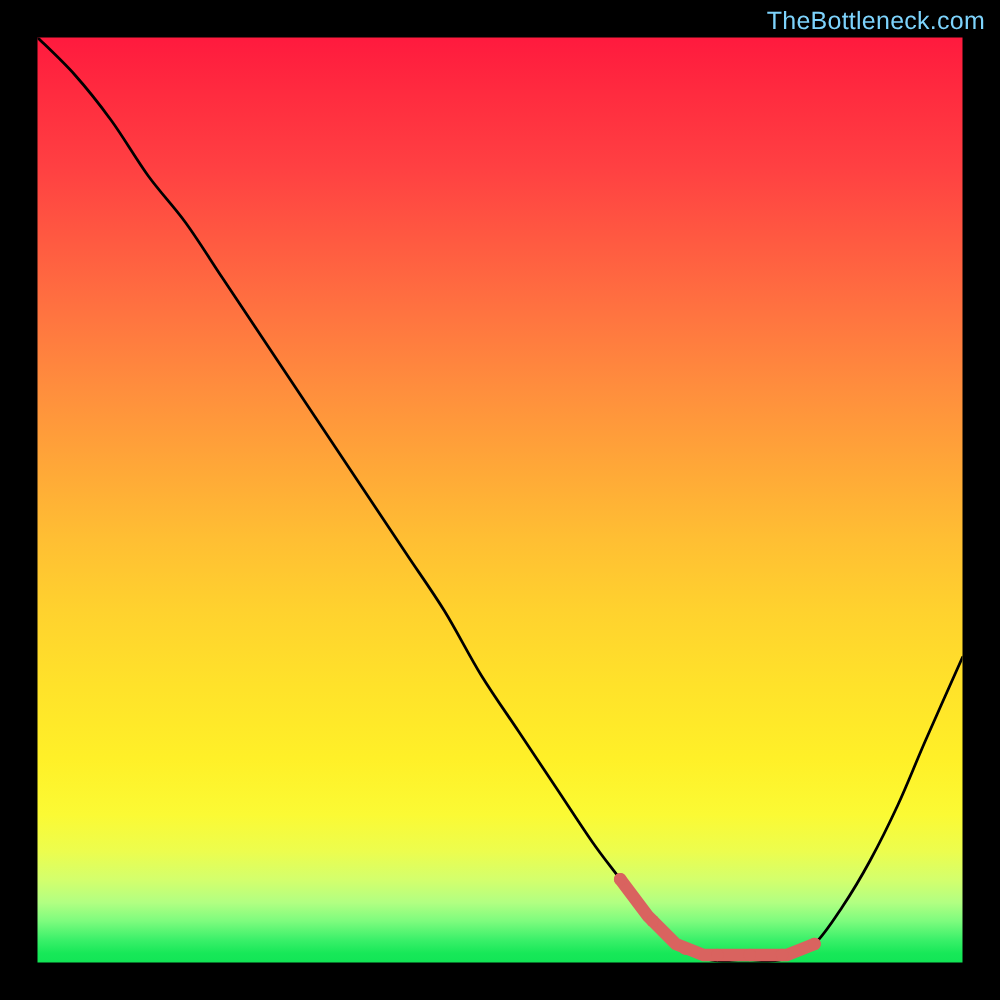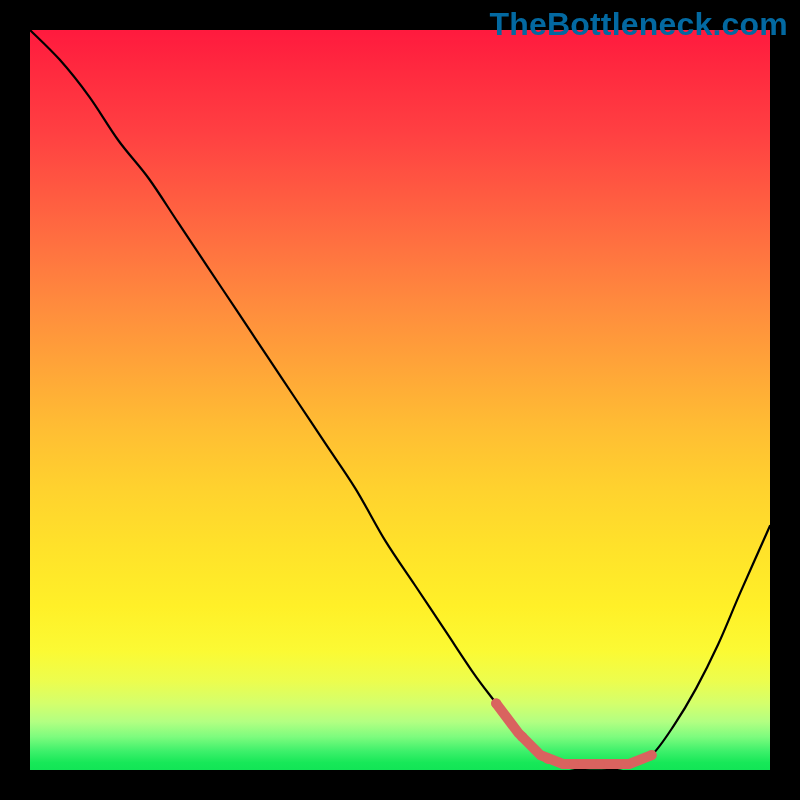--- a/index.html
+++ b/index.html
@@ -8,23 +8,23 @@
     position: relative;
     width: 800px;
     height: 800px;
     background: #000;
   }
   .watermark {
     position: absolute;
     top: 6px;
     right: 12px;
     font-family: Arial, Helvetica, sans-serif;
-    font-size: 32px;
-    font-weight: 700;
-    color: #0369a1;
+    font-size: 20px;
+    font-weight: 400;
+    color: #7dd3fc;
     letter-spacing: 0.2px;
     z-index: 5;
   }
   .plot {
     position: absolute;
     left: 30px;
     top: 30px;
     width: 740px;
     height: 740px;
   }

